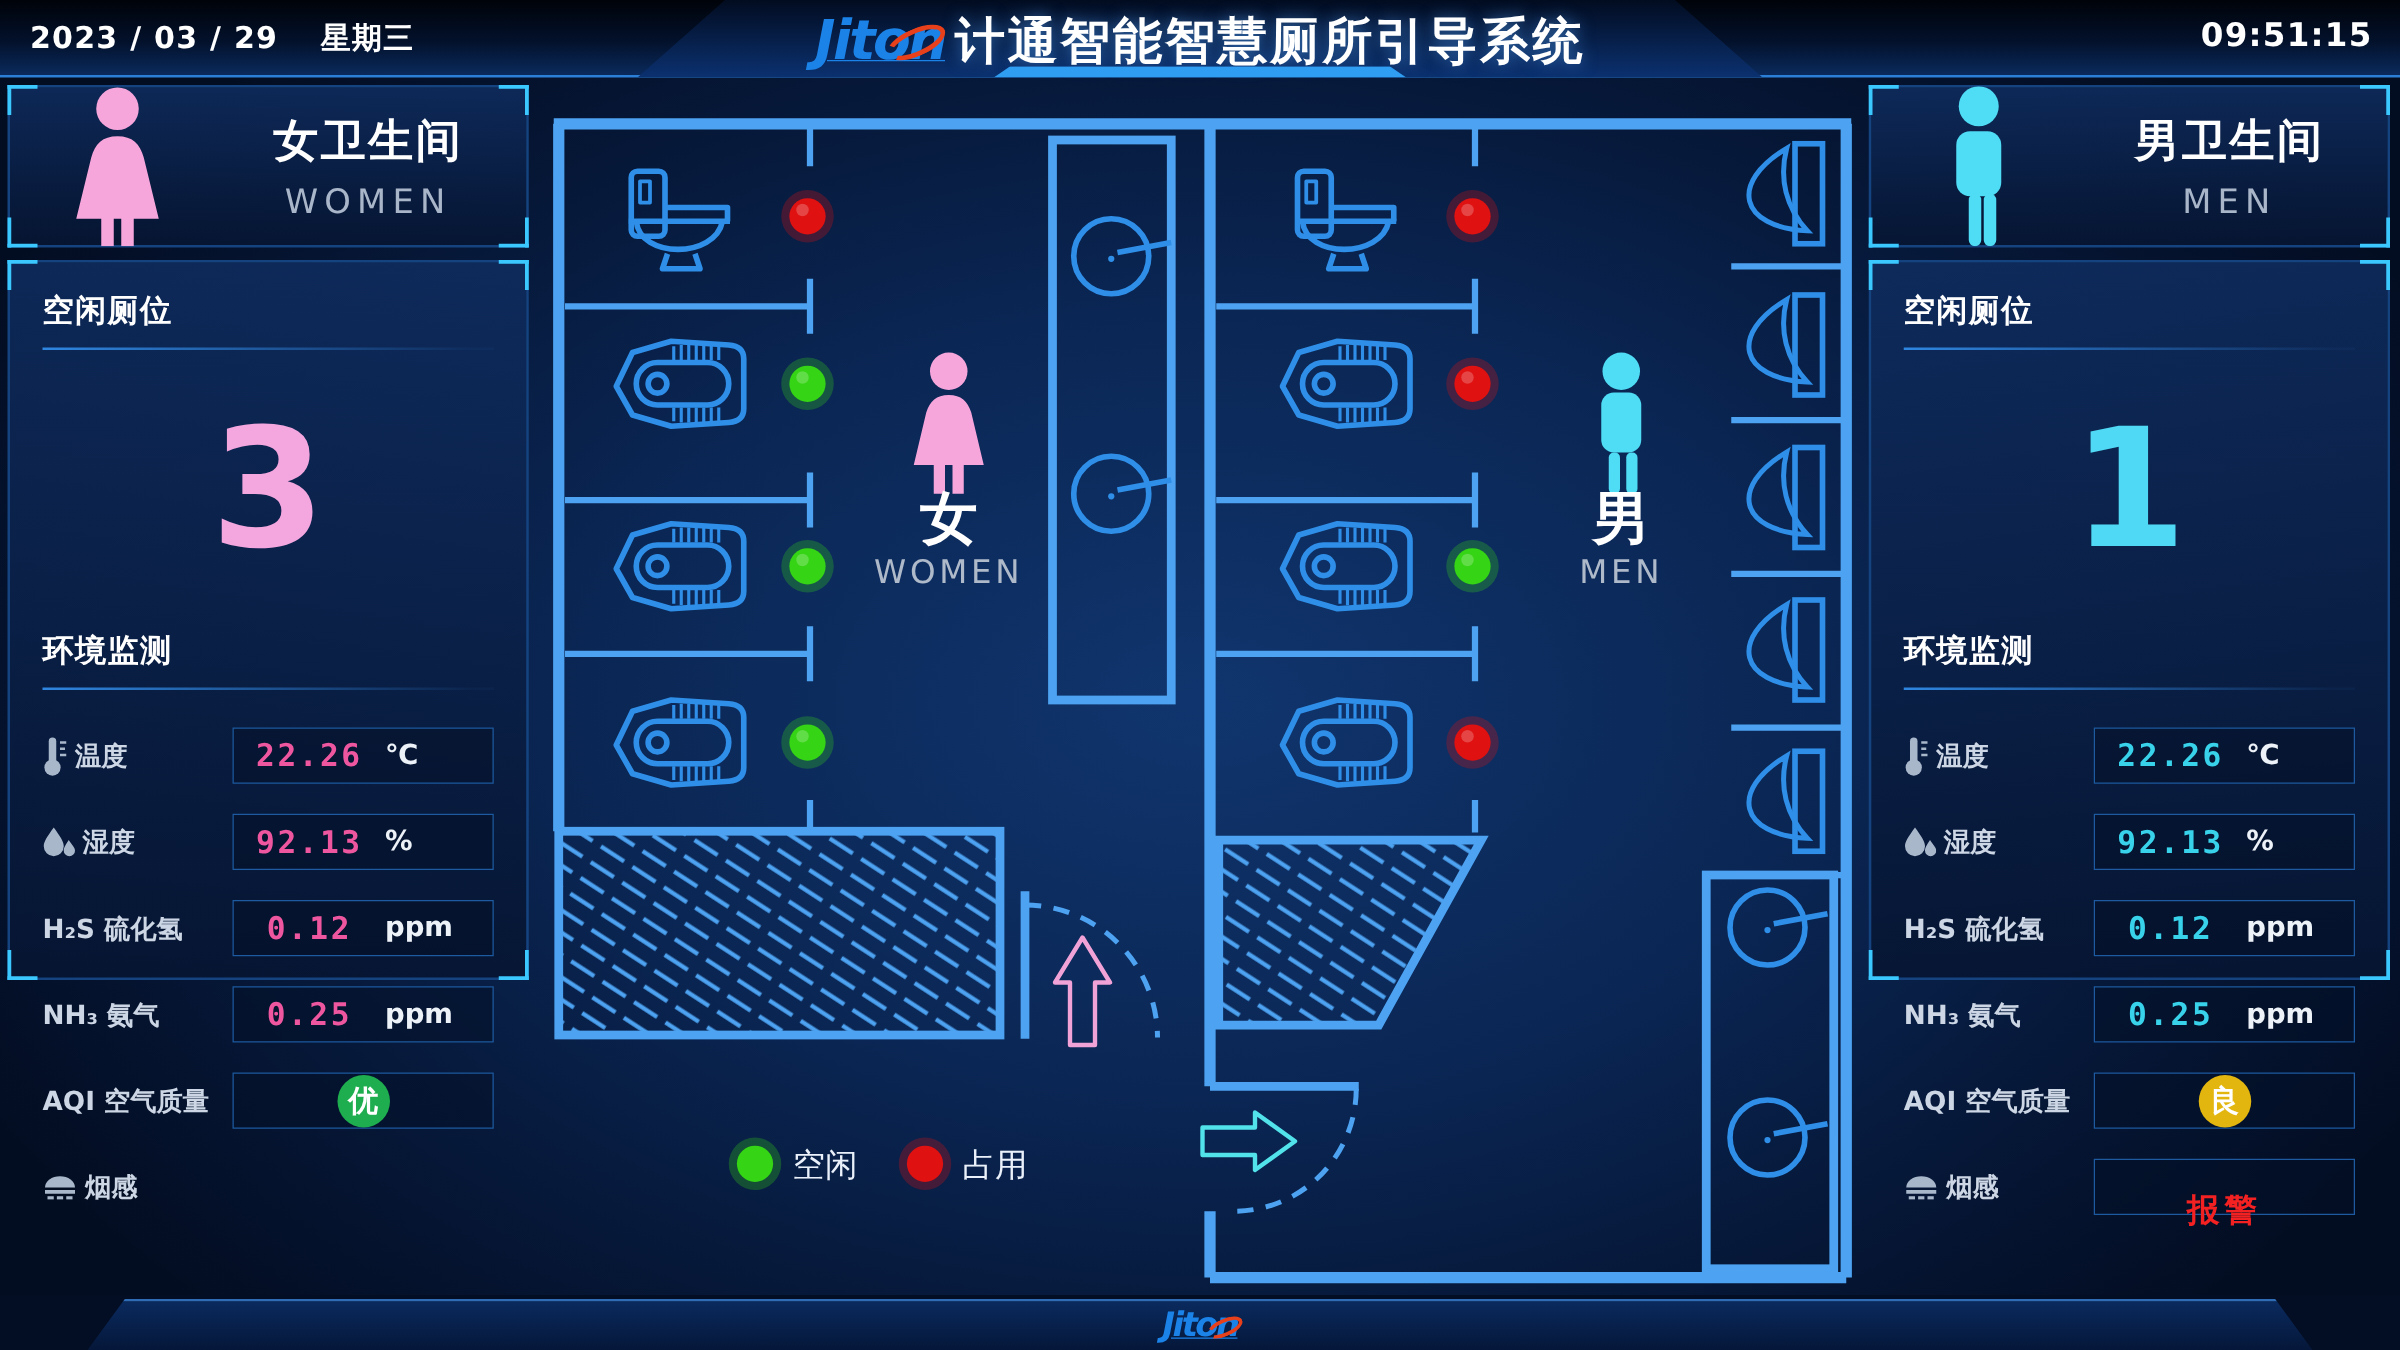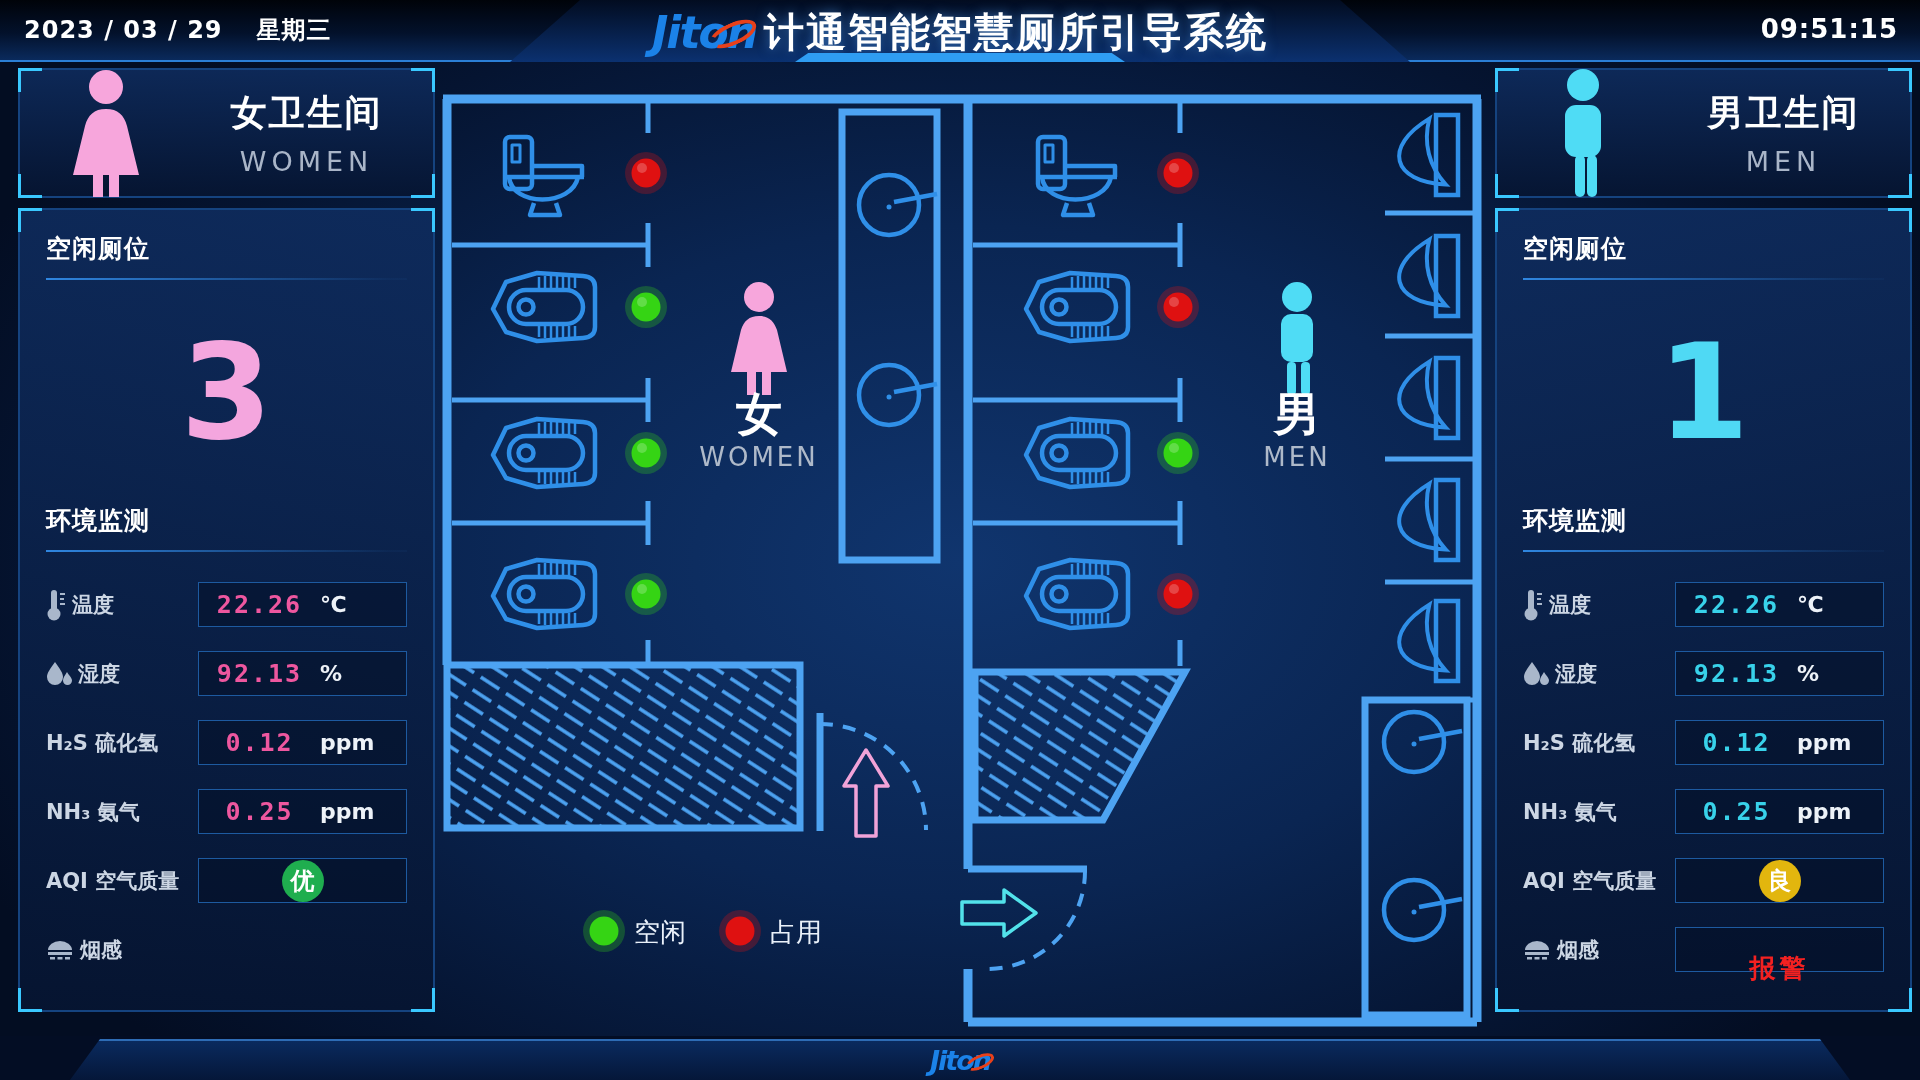--- a/index.html
+++ b/index.html
@@ -16,38 +16,38 @@
   .header:before{content:"";position:absolute;left:50%;transform:translateX(-50%);top:0;width:900px;height:62px;
     background:linear-gradient(180deg,#020c20,#0b3170);
     clip-path:polygon(70px 0,830px 0,900px 100%,0 100%);}
   .h-date{position:absolute;left:24px;top:14px;font-size:24px;font-weight:bold;letter-spacing:1px;}
   .h-date .wk{margin-left:34px;}
   .h-time{position:absolute;right:22px;top:14px;font-size:26px;font-weight:bold;letter-spacing:1px;}
   .h-center{position:absolute;left:50%;top:5px;transform:translateX(-50%);display:flex;align-items:center;gap:8px;}
   .h-center h1{font-size:40px;font-weight:900;letter-spacing:2px;text-shadow:0 0 12px rgba(90,170,255,.55);white-space:nowrap;}
   .title-bar{position:absolute;left:50%;bottom:-2px;transform:translateX(-50%);width:330px;height:9px;
     background:#2f9df2;clip-path:polygon(4% 0,96% 0,100% 100%,0 100%);}
-  .logo{position:relative;font-style:italic;font-weight:900;color:#1b82e8;display:inline-block;}
+  .logo{position:relative;font-style:italic;font-weight:900;color:#1b82e8;display:inline-block;text-decoration:underline;}
   .logo .ltxt{font-size:44px;letter-spacing:-2px;}
   .logo .swoosh{position:absolute;width:50px;height:22px;border:4px solid #e8401a;border-radius:50%;
     left:56px;top:16px;transform:rotate(-24deg);border-left-color:transparent;}
   
   .panel{position:absolute;top:68px;width:417px;z-index:4;}
-  .panel.left{left:18px;border-radius:27px;} .panel.right{right:8px;}
+  .panel.left{left:6px;border-radius:27px;} .panel.right{right:8px;}
   .box{position:relative;border:2px solid #15437f;background:linear-gradient(180deg,rgba(15,45,96,.85),rgba(6,21,50,.92));}
   .corner{position:absolute;width:24px;height:24px;border:3px solid #3ac8ff;}
   .c-tl{top:-2px;left:-2px;border-right:none;border-bottom:none;}
   .c-tr{top:-2px;right:-2px;border-left:none;border-bottom:none;}
   .c-bl{bottom:-2px;left:-2px;border-right:none;border-top:none;}
   .c-br{bottom:-2px;right:-2px;border-left:none;border-top:none;}
   .box.head{height:130px;display:flex;align-items:center;padding:0 10px 0 40px;gap:38px;}
   .box.head .names{display:flex;flex-direction:column;align-items:center;flex:1;}
   .box.head .cn{font-size:36px;font-weight:900;letter-spacing:2px;}
   .box.head .en{font-size:27px;color:#a9b5c8;letter-spacing:5px;margin-top:8px;}
-  .box.stats{margin-top:10px;height:804px;padding:22px 26px 0 26px;}
+  .box.stats{margin-top:10px;height:576px;padding:22px 26px 0 26px;}
   .sec-title{font-size:25px;font-weight:bold;letter-spacing:1px;}
   .rule{height:2px;margin-top:13px;background:linear-gradient(90deg,#2f86e0 0%,rgba(47,134,224,.05) 95%);}
   .big{height:224px;line-height:224px;text-align:center;font-size:132px;font-weight:bold;}
   .big.pink{color:#f4a6de;} .big.cyan{color:#4fd9f4;}
   .mrows{margin-top:30px;}
   .mrow{display:flex;align-items:center;height:45px;margin-bottom:24px;}
   .mlabel{width:152px;display:flex;align-items:center;gap:6px;font-size:21px;color:#ccd6e4;font-weight:bold;}
   .mlabel .micon{flex:0 0 auto;}
   .mbox{flex:1;height:45px;border:1px solid #1d5aa0;background:rgba(3,16,40,.55);
     display:flex;align-items:center;}

